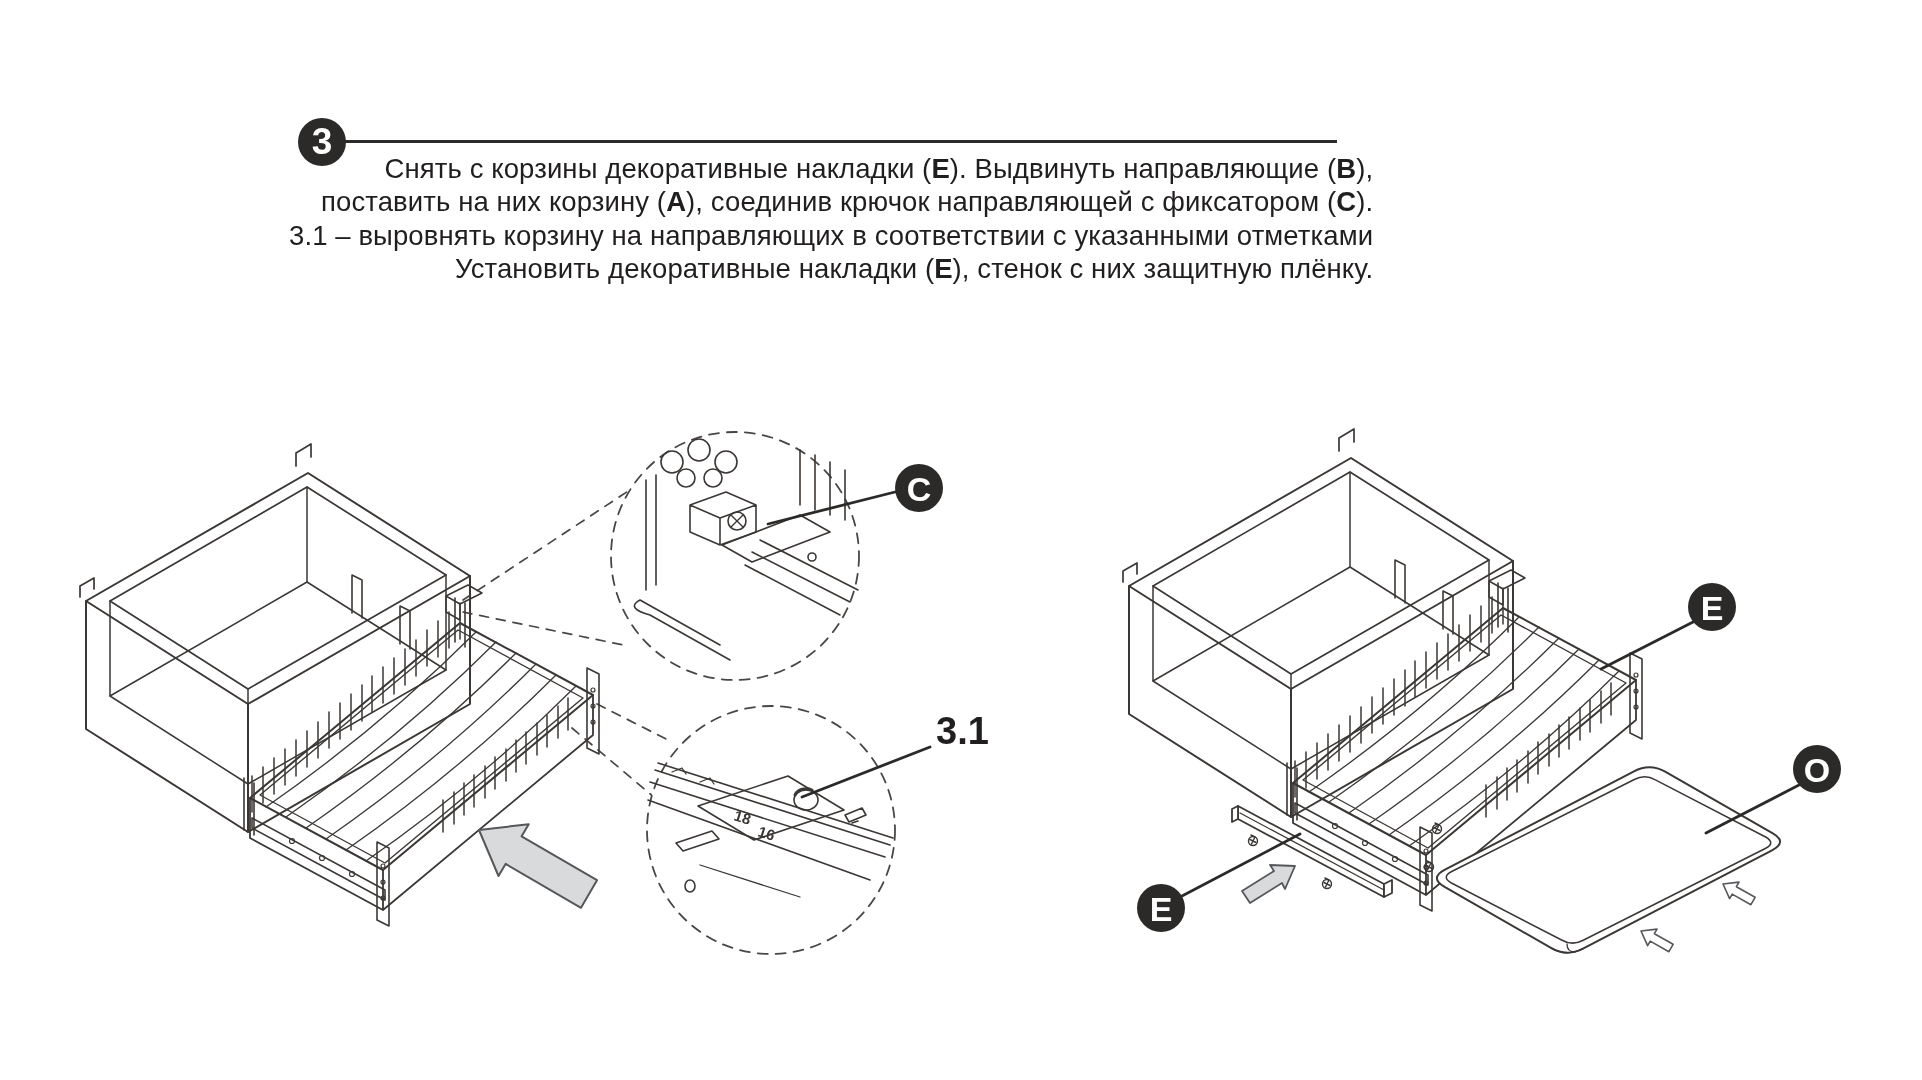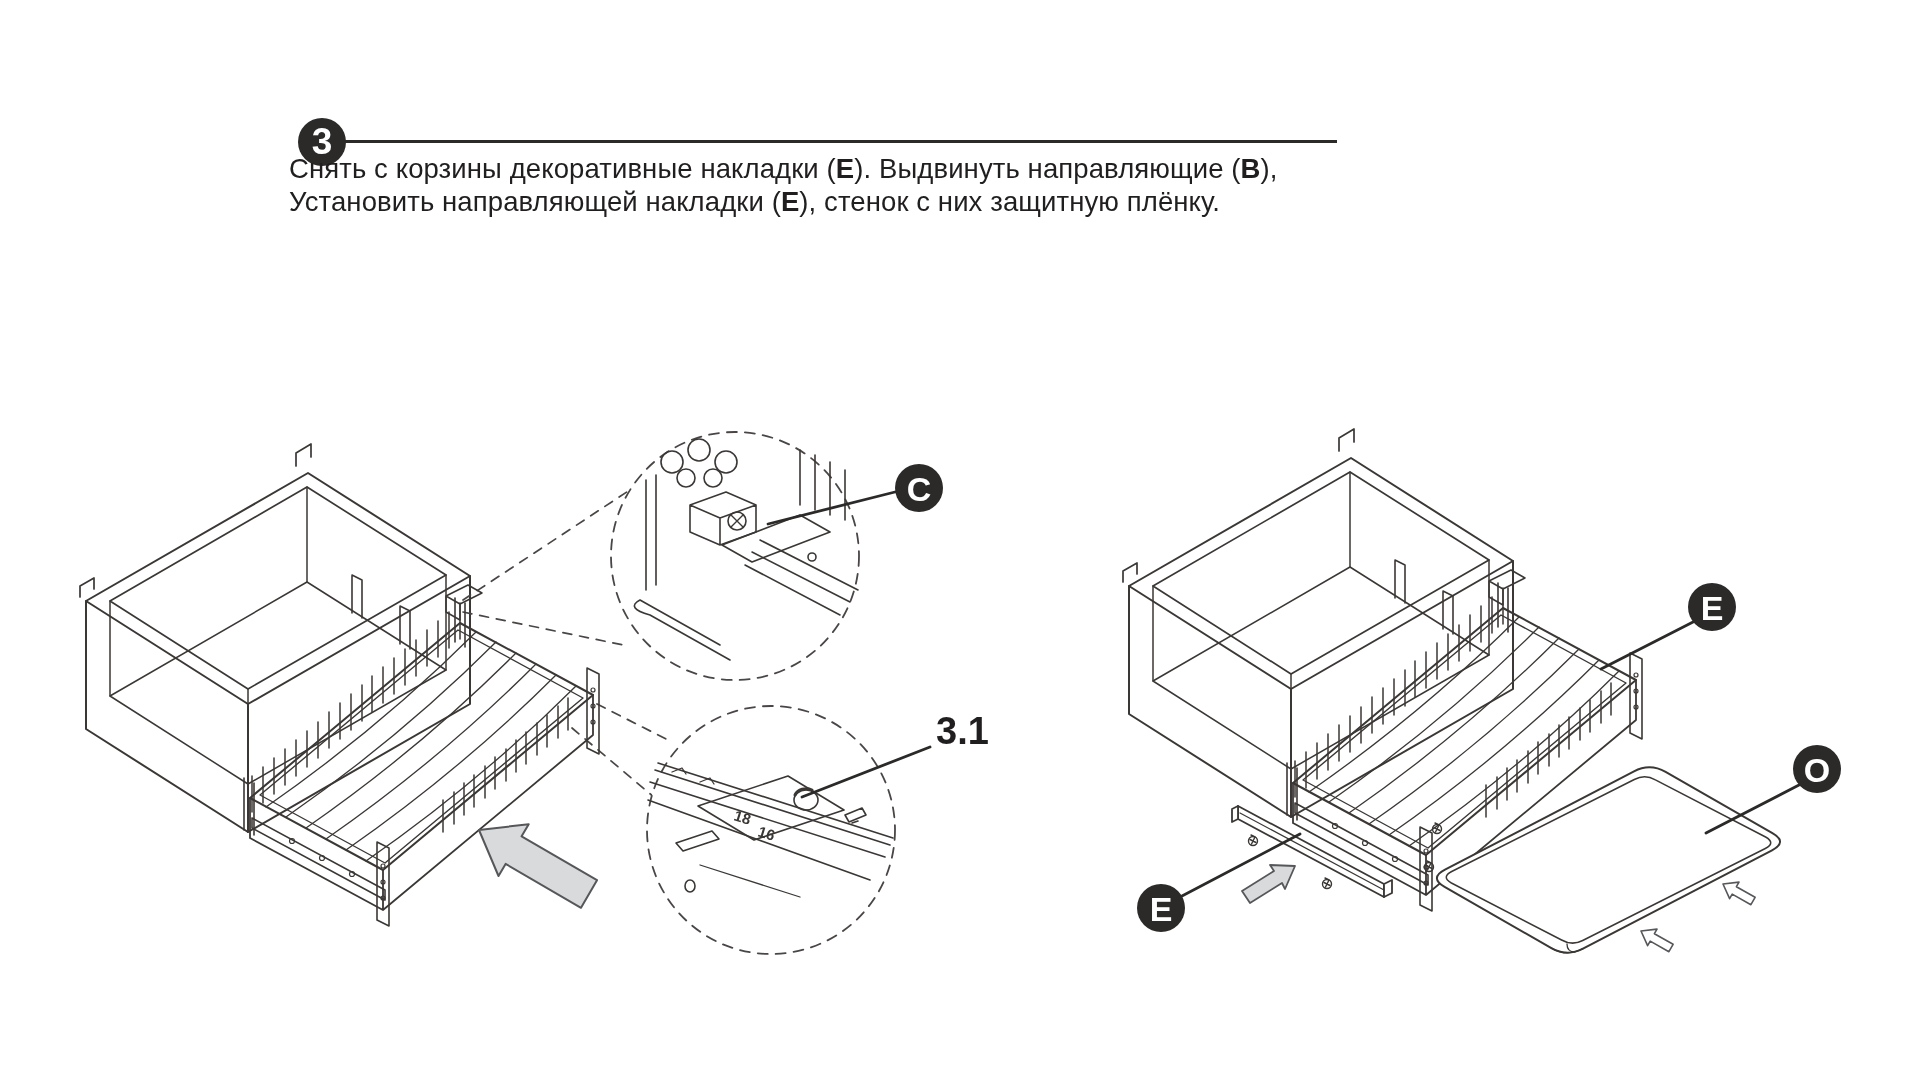--- a/index.html
+++ b/index.html
@@ -3,38 +3,40 @@
 <meta charset="utf-8">
 <style>
   html,body{margin:0;padding:0;background:#e8e8e8;}
   .page{position:relative;width:1922px;height:1080px;background:#ffffff;overflow:hidden;
         font-family:"Liberation Sans",sans-serif;color:#211e1f;}
   .step-badge{position:absolute;left:298px;top:118px;width:48px;height:48px;border-radius:50%;
         background:#2b2a29;color:#fff;font-size:37px;font-weight:bold;
         display:flex;align-items:center;justify-content:center;}
   .step-rule{position:absolute;left:345px;top:140px;width:992px;height:3.4px;background:#2b2a29;}
   .instructions{position:absolute;left:289px;top:152px;font-size:27.5px;line-height:33.4px;
-        letter-spacing:0.1px;white-space:nowrap;}
+        letter-spacing:0.1px;white-space:nowrap;text-align:right;}
   .instructions b{font-weight:bold;}
   svg.diagram{position:absolute;left:0;top:0;width:1922px;height:1080px;}
   svg.diagram text{font-family:"Liberation Sans",sans-serif;}
 </style>
 </head>
 <body>
 
 <div class="page">
 
   <div class="step-badge">
     <span>3</span>
   </div>
   <div class="step-rule"></div>
 
   <div class="instructions">
     <div><span>Снять с корзины декоративные накладки (</span><b>E</b><span>). Выдвинуть направляющие (</span><b>B</b><span>),</span></div>
-    <div><span>Установить направляющей накладки (</span><b>E</b><span>), стенок с них защитную плёнку.</span></div>
+    <div><span>поставить на них корзину (</span><b>A</b><span>), соединив крючок направляющей с фиксатором (</span><b>C</b><span>).</span></div>
+    <div><span>3.1 – выровнять корзину на направляющих в соответствии с указанными отметками</span></div>
+    <div><span>Установить декоративные накладки (</span><b>E</b><span>), стенок с них защитную плёнку.</span></div>
   </div>
 
   <svg class="diagram" viewBox="0 0 1922 1080" fill="none" stroke-linecap="round" stroke-linejoin="round">
     <defs>
       <g id="cabinet" stroke="#3b3735" stroke-width="2">
         <path d="M86,601 L308,473 L470,576 L470,704 L248,832 L86,729 Z" fill="#ffffff"></path>
         <path d="M86,601 L248,704 L470,576 M248,704 L248,832"></path>
         <path d="M110,601 L307,487 L446,575 L248,689 Z" stroke-width="1.7"></path>
         <path d="M110,601 v95 M307,487 v95 M446,575 v95 M248,689 v95" stroke-width="1.5"></path>
         <path d="M110,696 L307,582 L446,670 L248,784 Z" stroke-width="1.5"></path>

